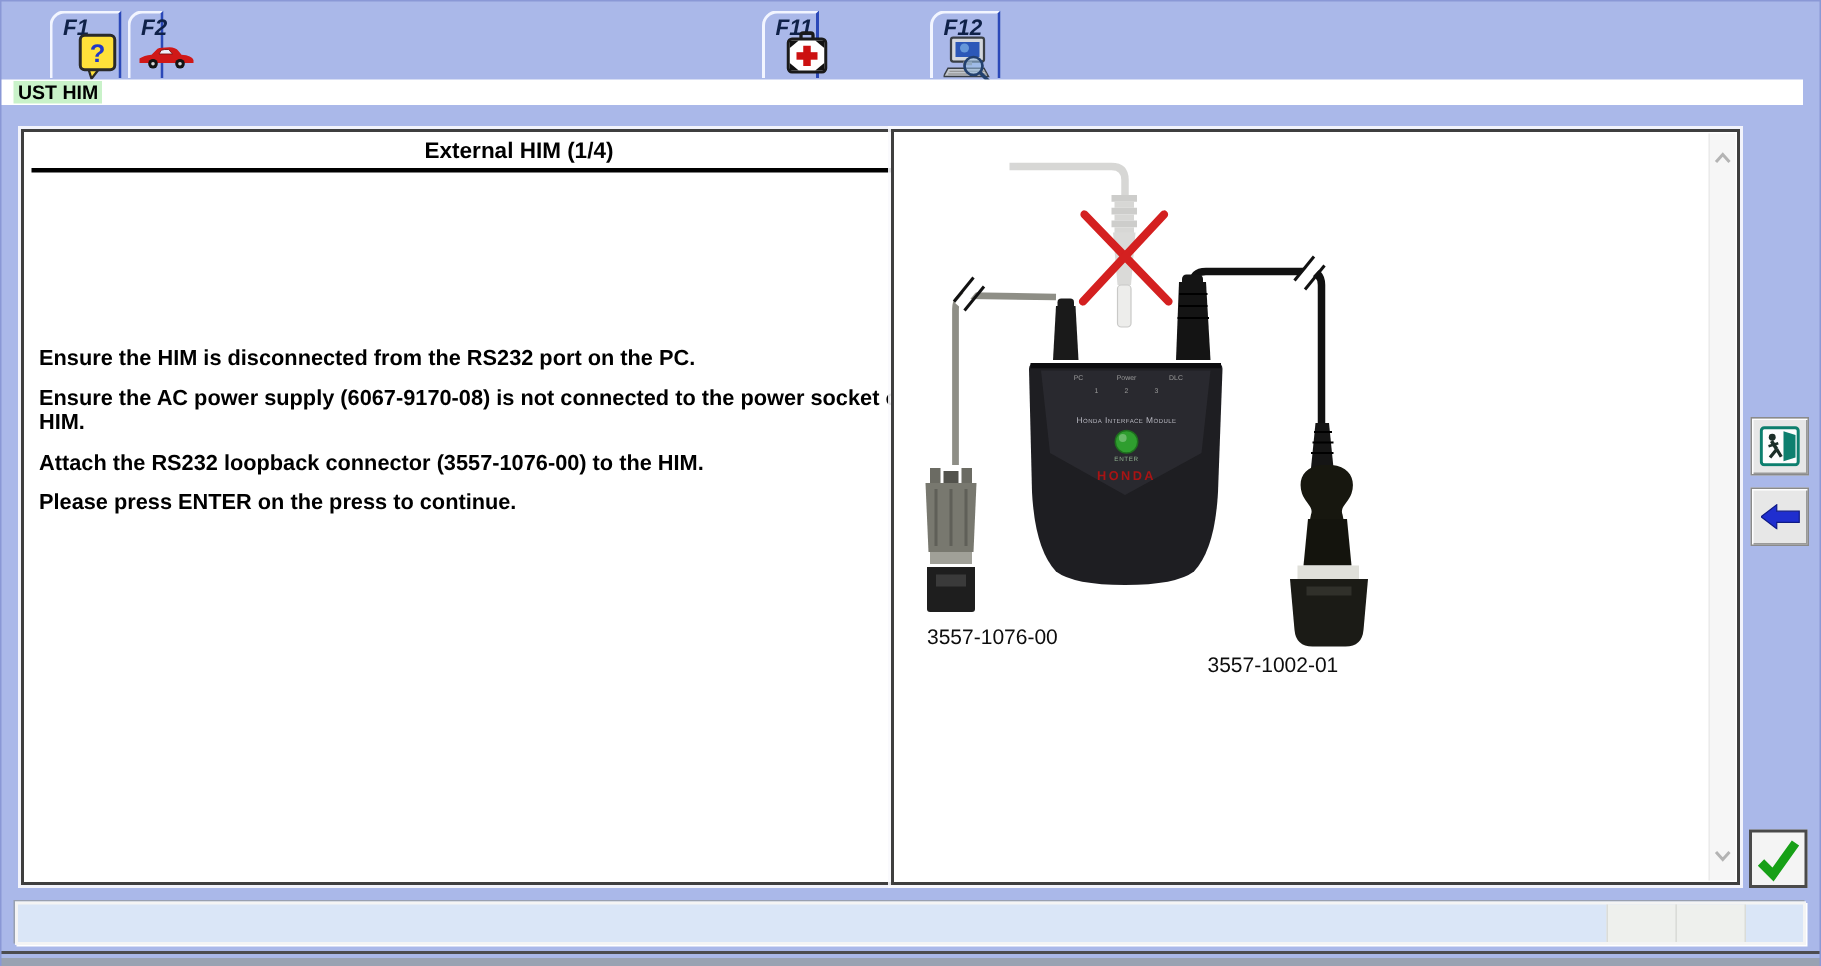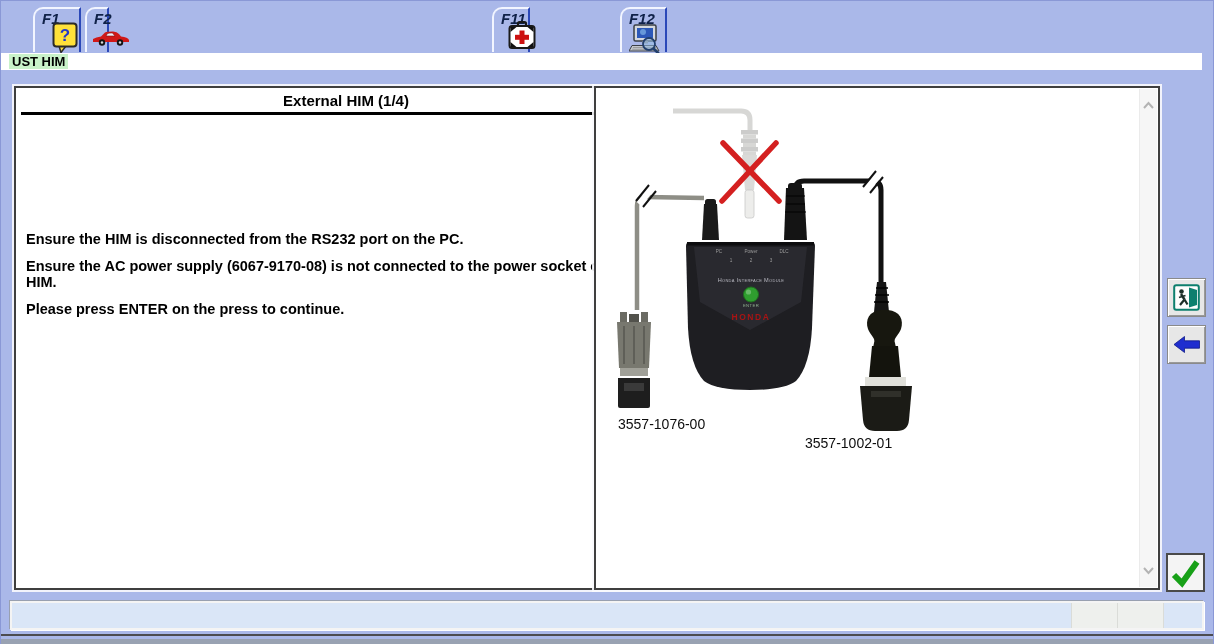--- a/index.html
+++ b/index.html
@@ -14,21 +14,21 @@
   .toolbar{position:absolute;left:0;top:0;right:0;height:53px;background:#aab8e9;}
   .tab{
     position:absolute;top:7px;height:45px;box-sizing:border-box;background:#aab8e9;
     border-top:2px solid #f2f5ff;border-left:2px solid #f2f5ff;border-right:2px solid #2b48b8;
     border-top-left-radius:10px;cursor:pointer;
   }
   .tab .fkey{position:absolute;top:1px;left:7px;font-style:italic;font-weight:bold;font-size:15px;color:#0f2148;}
   .tab svg{position:absolute;}
   .tab-f1{left:33px;width:48px;}
   .tab-f2{left:85px;width:24px;}
-  .tab-f11{left:492px;width:38px;}
+  .tab-f11{left:508px;width:38px;}
   .tab-f12{left:620px;width:47px;}
 
   
   .crumbbar{position:absolute;left:0;top:53px;right:12px;height:17px;background:#ffffff;}
   .crumb{
     position:absolute;left:9px;top:1px;font-weight:bold;font-size:13px;color:#000;
     background:#c9f2c9;padding:0 3px;line-height:15px;
   }
 
   
@@ -147,20 +147,21 @@
 <div class="crumbbar">
   <span class="crumb">UST HIM</span>
 </div>
 
 <div class="panel panel-left">
   <div class="ptitle">External HIM (1/4)</div>
   <div class="tsep"></div>
   <div class="instr">
     <p>Ensure the HIM is disconnected from the RS232 port on the PC.</p>
     <p>Ensure the AC power supply (6067-9170-08) is not connected to the power socket on the HIM.</p>
+    <p>Attach the RS232 loopback connector (3557-1076-00) to the HIM.</p>
     <p>Please press ENTER on the press to continue.</p>
   </div>
 </div>
 
 <div class="panel panel-right">
 
   <svg class="diagram" width="545" height="430" viewBox="0 0 545 430">
 
     <g opacity="0.88">
       <path d="M 75 21 L 143 21 Q 152 21 152 30 L 152 41" stroke="#d2d2d0" stroke-width="5" fill="none"></path>

